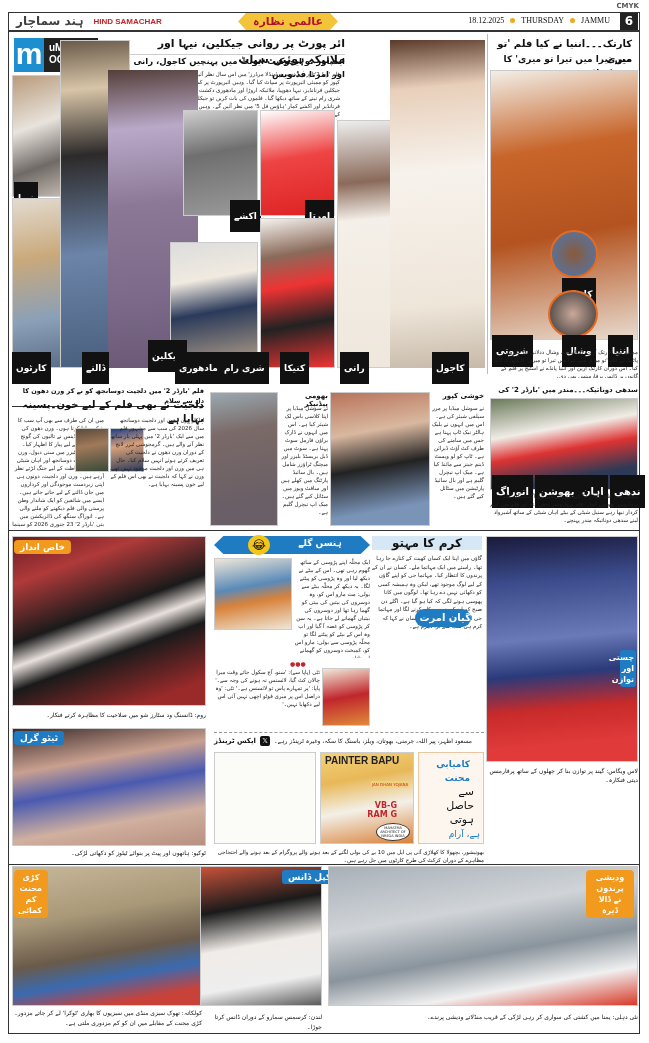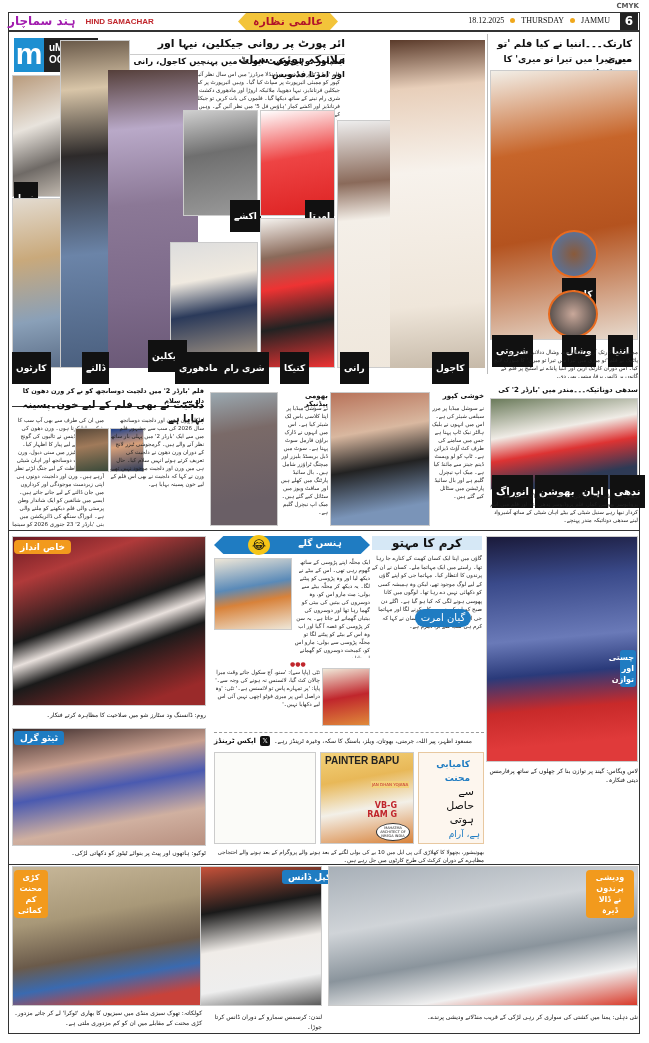--- a/index.html
+++ b/index.html
@@ -1,21 +1,21 @@
 <!DOCTYPE html>
 <html><head>
 <meta charset="utf-8">
 <style>
 *{box-sizing:border-box;margin:0;padding:0}
 body{width:649px;height:1043px;background:#fff;font-family:"DejaVu Sans",sans-serif;position:relative;overflow:hidden;color:#111}
 .abs{position:absolute}
 .cmyk{right:10px;top:2px;font-size:7px;font-weight:bold;color:#555}
 .page{left:8px;top:12px;width:632px;height:1022px;border:1px solid #333}
 .hdr{left:8px;top:12px;width:632px;height:20px;border-bottom:2px solid #333;display:flex;align-items:center}
-.logo-ur{color:#a21caf;font-weight:bold;font-size:12px;direction:rtl}
+.logo-ur{color:#404040;font-weight:bold;font-size:12px;margin-left:8px;direction:rtl}
 .logo-en{color:#c0262c;font-weight:bold;font-size:8px;margin-left:10px;font-family:"Liberation Sans",sans-serif}
 .sec-title{position:absolute;left:230px;top:1px;width:100px;height:17px;background:#f3c43a;color:#b1122a;font-weight:bold;font-size:11px;text-align:center;line-height:17px;clip-path:polygon(8% 0,92% 0,100% 50%,92% 100%,8% 100%,0 50%)}
 .dateline{position:absolute;right:30px;top:4px;font-size:8px;font-family:"Liberation Serif",serif;display:flex;gap:6px;align-items:center}
 .dot{width:5px;height:5px;border-radius:50%;background:#f0a81c;display:inline-block}
 .pgno{position:absolute;right:2px;top:1px;width:18px;height:17px;background:#222;color:#fff;font-weight:bold;font-size:12px;text-align:center;line-height:17px}
 .photo{position:absolute;overflow:hidden;border:1px solid #ccc}
 .lbl{position:absolute;background:#111;color:#fff;font-weight:bold;font-size:9px;padding:11px 4px;direction:rtl}
 .tag{position:absolute;background:#f29a1d;color:#fff;font-weight:bold;font-size:9px;padding:2px 6px;border-radius:4px;direction:rtl}
 .tagb{position:absolute;background:#1f7cc2;color:#fff;font-weight:bold;font-size:9px;padding:2px 6px;border-radius:3px;direction:rtl}
 .ur{direction:rtl;text-align:right}
@@ -23,21 +23,21 @@
 .cap{font-size:7px;line-height:10px;color:#111}
 .head-big{font-weight:bold;color:#111}
 .blue{color:#1f7cc2}
 .rule{position:absolute;background:#333}
 .mumbai{position:absolute;left:14px;top:38px;width:84px;height:34px;display:flex}
 .mumbai .m{width:30px;height:34px;background:#1d8fd1;color:#fff;font-weight:bold;font-size:30px;line-height:32px;text-align:center;font-family:"Liberation Sans",sans-serif}
 .mumbai .t{width:54px;height:34px;background:#222;color:#fff;font-weight:bold;font-size:10px;line-height:12px;padding:4px 5px;font-family:"Liberation Sans",sans-serif}
 .circle{position:absolute;border-radius:50%;border:2px solid #e86a1e;overflow:hidden}
 .hasi{position:absolute;left:214px;top:536px;width:156px;height:18px;background:#1f7cc2;clip-path:polygon(6% 0,94% 0,100% 50%,94% 100%,6% 100%,0 50%)}
 .emoji{position:absolute;left:248px;top:535px;width:22px;height:20px;border-radius:50%;background:#f5c518;text-align:center;font-size:12px;line-height:20px}
-.pill{position:absolute;background:#1f7cc2;color:#fff;border-radius:10px;font-weight:normal;font-size:10px;text-align:center;direction:rtl}
+.pill{position:absolute;background:#1f7cc2;color:#fff;border-radius:10px;font-weight:bold;font-size:10px;direction:rtl}
 </style>
 </head>
 <body>
 
 <div class="abs cmyk">CMYK</div>
 <div class="abs page"></div>
 
 <div class="abs hdr">
   <span class="logo-ur">ہند سماچار</span>
   <span class="logo-en">HIND SAMACHAR</span>

